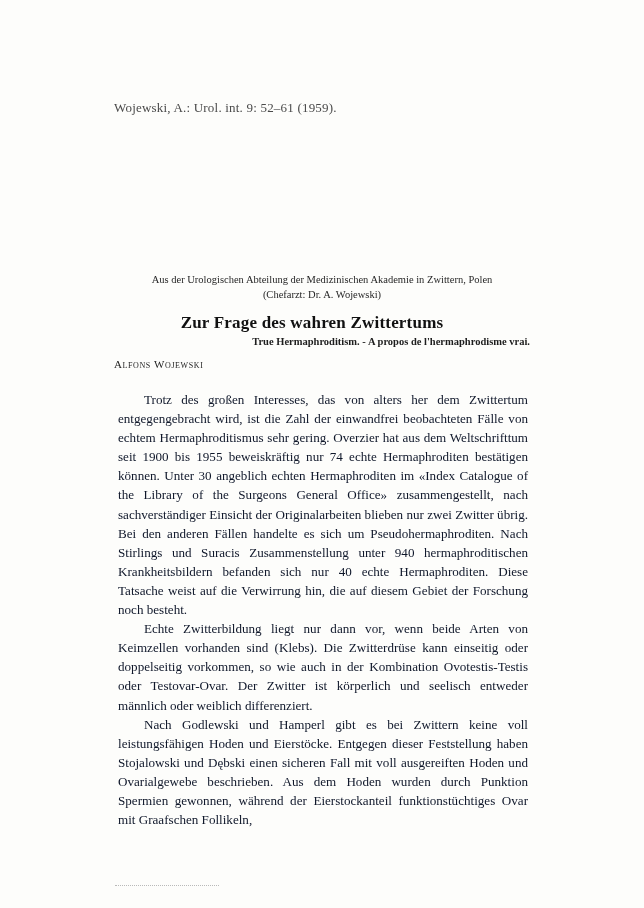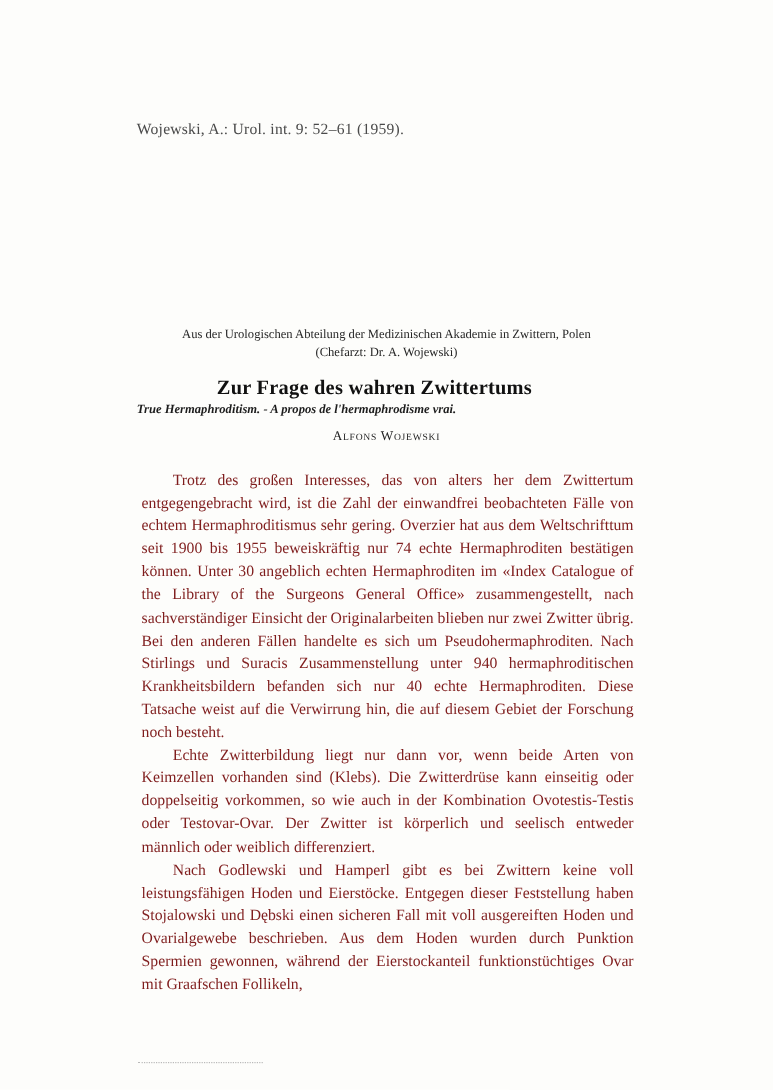--- a/index.html
+++ b/index.html
@@ -52,46 +52,45 @@
     font-size: 17px;
     font-weight: bold;
     letter-spacing: 0.2px;
     color: #111111;
   }
   .subtitle {
     position: absolute;
     left: 114px;
     top: 336px;
     width: 416px;
-    text-align: left;
+    text-align: right;
     font-size: 10.5px;
     font-weight: bold;
     color: #1d1d1d;
-    font-style: italic;
   }
   .author {
     position: absolute;
     left: 114px;
     top: 358px;
     width: 416px;
-    text-align: center;
+    text-align: left;
     font-size: 11px;
     font-variant: small-caps;
     letter-spacing: 0.6px;
     color: #1d1d1d;
   }
   .body-text {
     position: absolute;
     left: 118px;
     top: 390px;
     width: 410px;
     font-size: 13.1px;
     line-height: 19.1px;
     text-align: justify;
-    color: #7f1d1d;
+    color: #0f172a;
     hyphens: none;
   }
   .body-text p {
     margin: 0;
     text-indent: 26px;
   }
   .bottom-rule {
     position: absolute;
     left: 115px;
     top: 885px;

